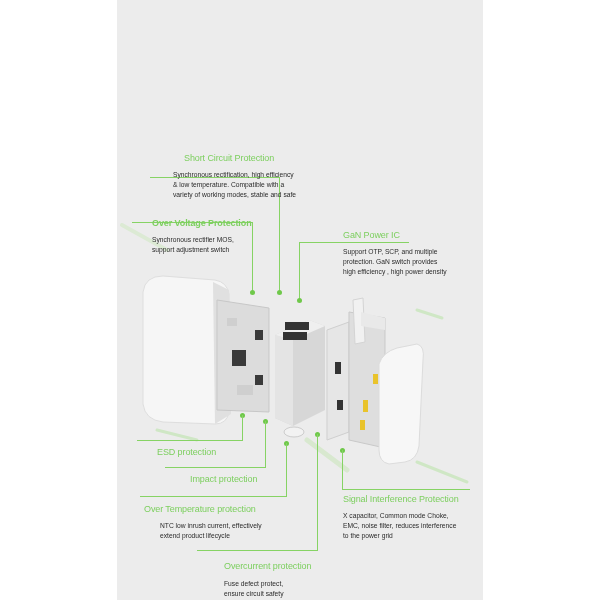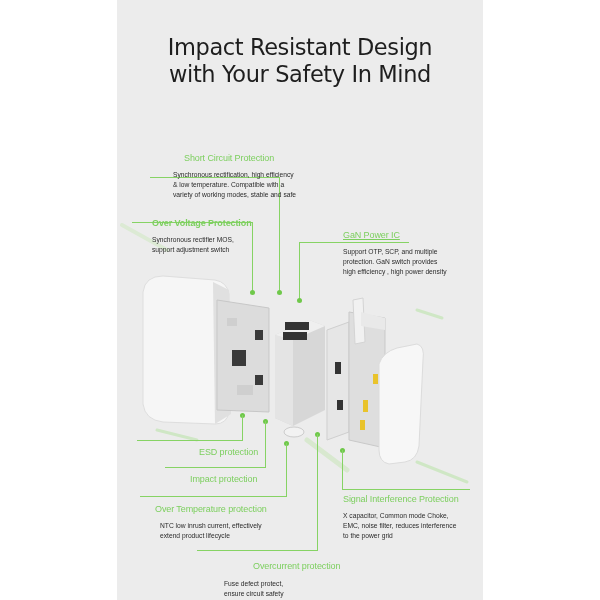--- a/index.html
+++ b/index.html
@@ -25,24 +25,20 @@
   .hl { position: absolute; height: 1px; background: #86d364; }
   .vl { position: absolute; width: 1px; background: #86d364; }
   .dot { position: absolute; width: 5px; height: 5px; border-radius: 50%; background: #6fc84a; }
   svg.product { position: absolute; left: 0; top: 0; }
 </style>
 </head>
 <body>
 
 <div class="panel">
 
-  <div class="title">
-    <div>Impact Resistant Design</div>
-    <div>with Your Safety In Mind</div>
-  </div>
 
   <svg class="product" width="366" height="600">
 
     <g opacity="0.55">
       <line x1="5" y1="225" x2="50" y2="250" stroke="#cfe9c2" stroke-width="4" stroke-linecap="round"></line>
       <line x1="40" y1="430" x2="80" y2="440" stroke="#b9e3a6" stroke-width="3" stroke-linecap="round"></line>
       <line x1="190" y1="440" x2="230" y2="470" stroke="#c8e6b8" stroke-width="5" stroke-linecap="round"></line>
       <line x1="300" y1="310" x2="325" y2="318" stroke="#b9e3a6" stroke-width="3" stroke-linecap="round"></line>
       <line x1="300" y1="462" x2="350" y2="482" stroke="#b9e3a6" stroke-width="3" stroke-linecap="round"></line>
     </g>
@@ -131,42 +127,42 @@
     <div>&amp; low temperature. Compatible with a</div>
     <div>variety of working modes, stable and safe</div>
   </div>
 
   <div class="label" style="left:35px;top:218px;font-weight:bold;">Over Voltage Protection</div>
   <div class="desc" style="left:35px;top:235px;">
     <div>Synchronous rectifier MOS,</div>
     <div>support adjustment switch</div>
   </div>
 
-  <div class="label" style="left:226px;top:230px;text-decoration:underline;">GaN Power IC</div>
+  <div class="label" style="left:226px;top:230px;">GaN Power IC</div>
   <div class="desc" style="left:226px;top:247px;">
     <div>Support OTP, SCP, and multiple</div>
     <div>protection. GaN switch provides</div>
     <div>high efficiency , high power density</div>
   </div>
 
-  <div class="label" style="left:40px;top:447px;margin-left:42px;">ESD protection</div>
+  <div class="label" style="left:40px;top:447px;">ESD protection</div>
 
   <div class="label" style="left:73px;top:474px;">Impact protection</div>
 
-  <div class="label" style="left:38px;top:504px;text-align:center;">Over Temperature protection</div>
+  <div class="label" style="left:27px;top:504px;text-align:center;">Over Temperature protection</div>
   <div class="desc" style="left:43px;top:521px;">
     <div>NTC low inrush current, effectively</div>
     <div>extend product lifecycle</div>
   </div>
 
   <div class="label" style="left:226px;top:494px;text-align:center;">Signal Interference Protection</div>
   <div class="desc" style="left:226px;top:511px;">
     <div>X capacitor, Common mode Choke,</div>
     <div>EMC, noise filter, reduces interference</div>
     <div>to the power grid</div>
   </div>
 
-  <div class="label" style="left:107px;top:561px;margin-left:29px;">Overcurrent protection</div>
+  <div class="label" style="left:107px;top:561px;">Overcurrent protection</div>
   <div class="desc" style="left:107px;top:579px;">
     <div>Fuse defect protect,</div>
     <div>ensure circuit safety</div>
   </div>
 </div>
 
 </body></html>

